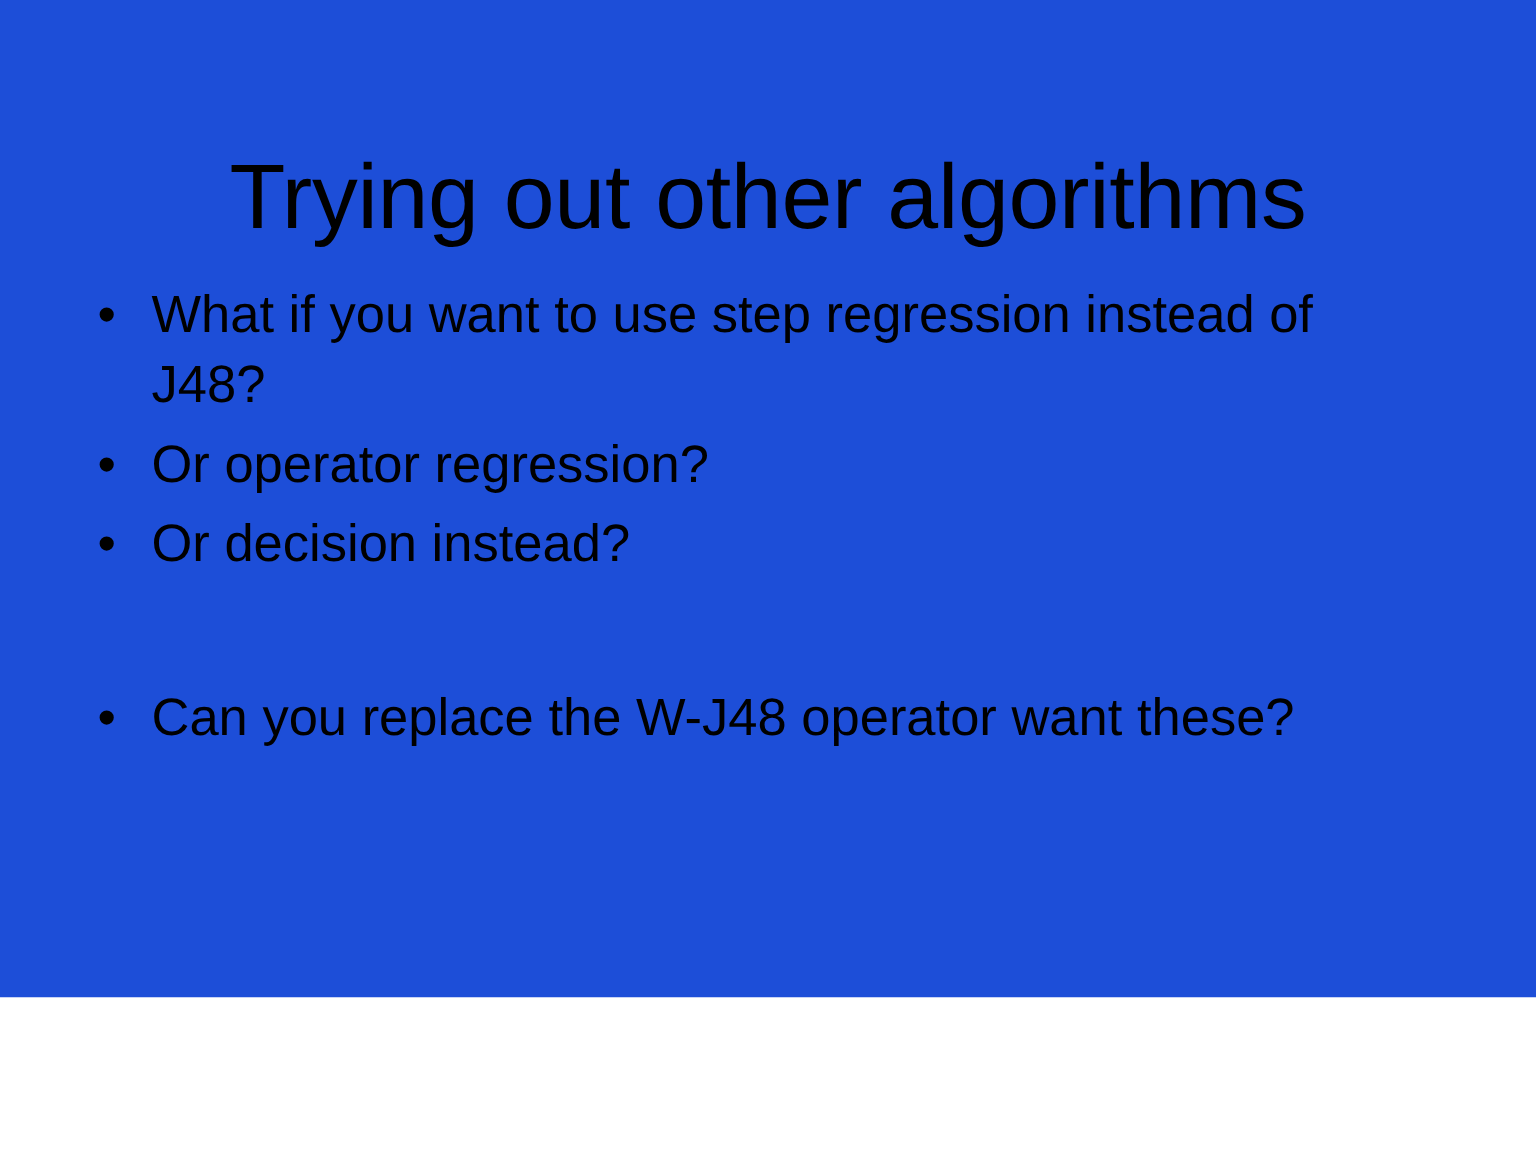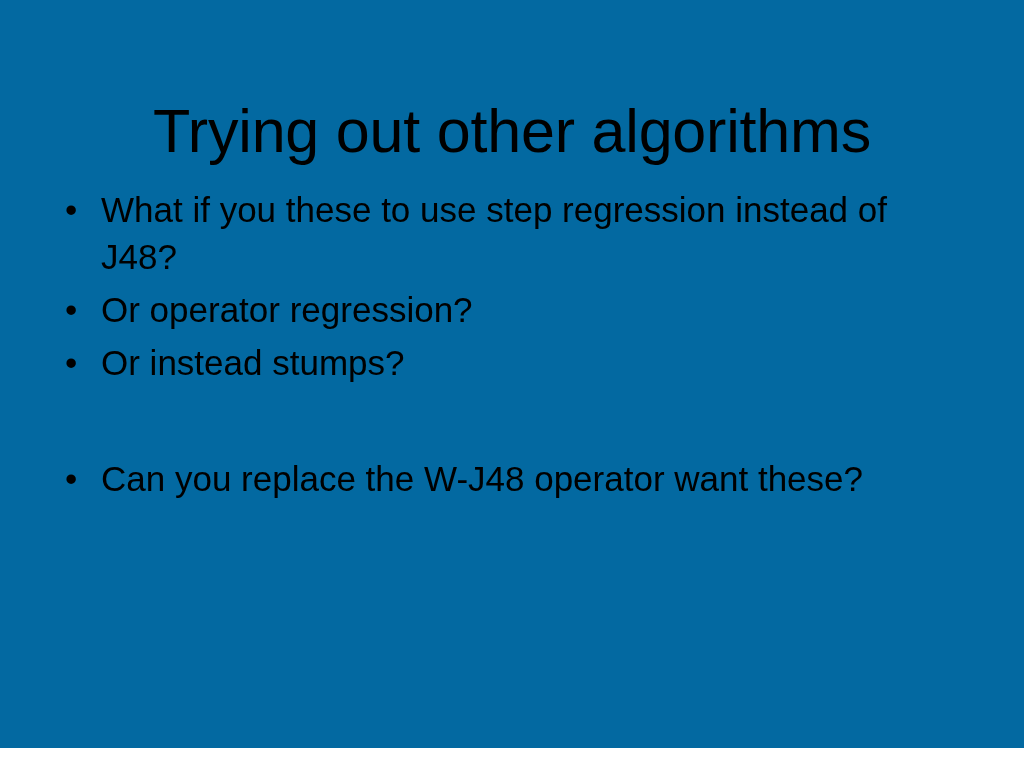--- a/index.html
+++ b/index.html
@@ -4,22 +4,22 @@
 <title>Slide</title>
 <style>
   html, body {
     margin: 0;
     padding: 0;
     background: #ffffff;
   }
   .slide {
     position: relative;
     width: 1024px;
-    height: 748px;
-    background: #0369a1;
+    height: 665px;
+    background: #1d4ed8;
     overflow: hidden;
     font-family: "Liberation Sans", "DejaVu Sans", sans-serif;
     color: #000000;
     -webkit-font-smoothing: antialiased;
   }
 
   
   .slide-title {
     position: absolute;
     left: 62px;
@@ -78,31 +78,31 @@
 
 <div class="slide">
 
   <h1 class="slide-title">Trying out other algorithms</h1>
 
   <div class="slide-body">
     <ul class="bullet-list">
 
       <li class="bullet-item">
         <span class="bullet-dot">•</span>
-        <span class="bullet-text">What if you these to use step regression instead of J48?</span>
+        <span class="bullet-text">What if you want to use step regression instead of J48?</span>
       </li>
 
       <li class="bullet-item">
         <span class="bullet-dot">•</span>
         <span class="bullet-text">Or operator regression?</span>
       </li>
 
       <li class="bullet-item">
         <span class="bullet-dot">•</span>
-        <span class="bullet-text">Or instead stumps?</span>
+        <span class="bullet-text">Or decision instead?</span>
       </li>
 
       <li class="bullet-item gap-before">
         <span class="bullet-dot">•</span>
         <span class="bullet-text">Can you replace the W-J48 operator want these?</span>
       </li>
 
     </ul>
   </div>
 

